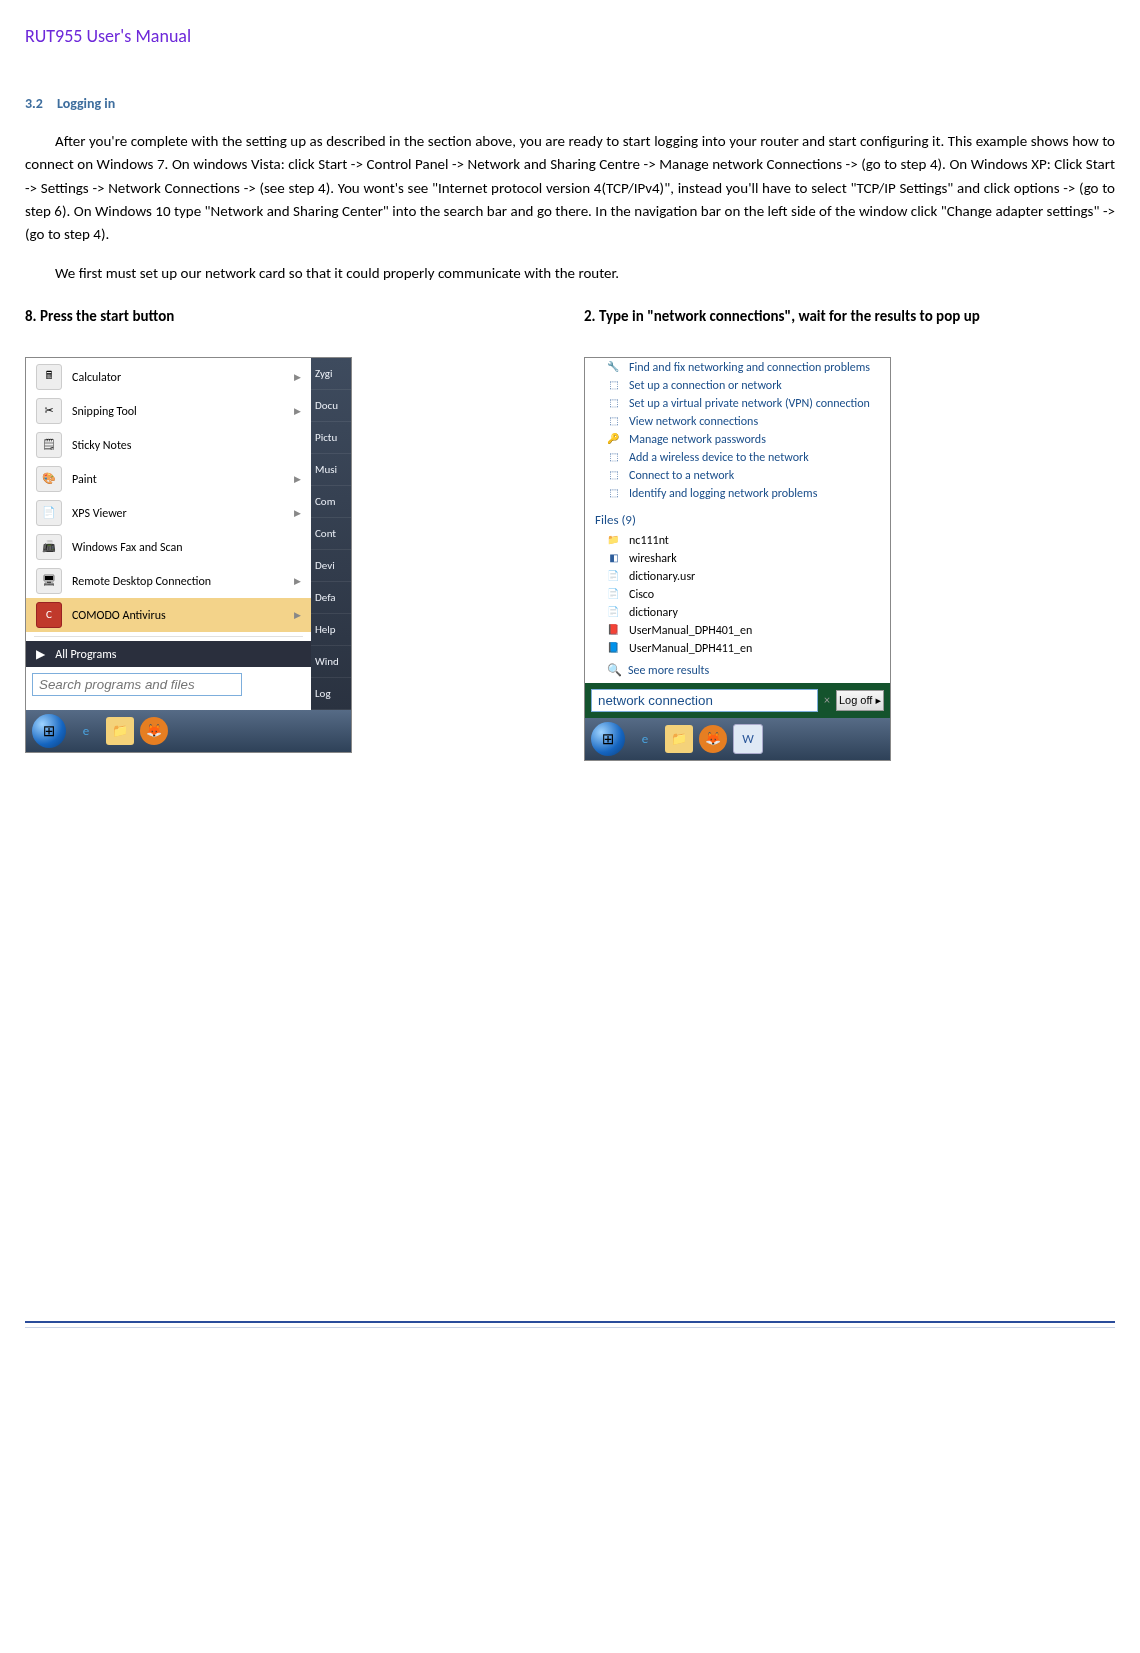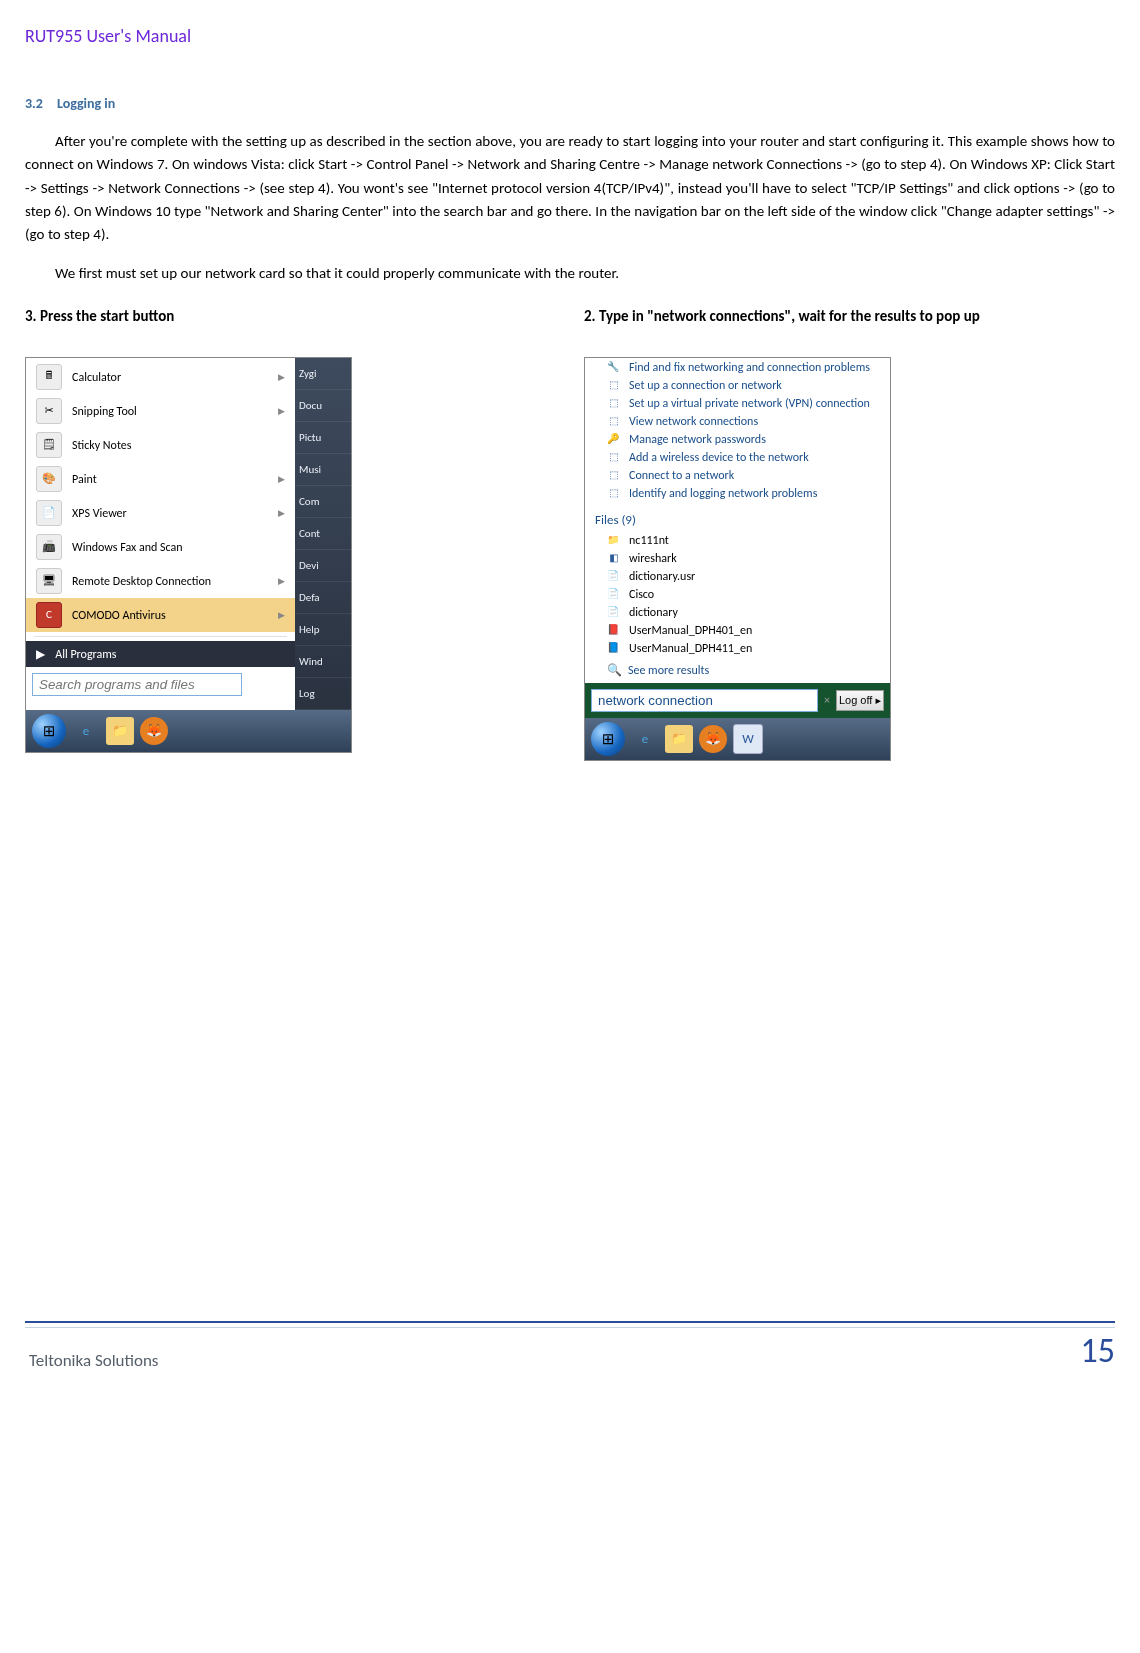--- a/index.html
+++ b/index.html
@@ -43,21 +43,21 @@
   .s1-body { display: flex; }
   .s1-left { flex: 1; background: #fff; padding: 2px 0 6px 0; }
   .s1-item { display: flex; align-items: center; padding: 4px 10px; gap: 10px; }
   .s1-item.sel { background: #f3d38a; }
   .s1-icon { width: 24px; height: 24px; display: inline-flex; align-items:center; justify-content:center; background:#eee; border:1px solid #ccc; border-radius:3px; font-size:11px;}
   .s1-arrow { margin-left: auto; color:#888; font-size:9px;}
   .s1-sep { height:1px; background:#e0e0e0; margin:4px 8px;}
   .s1-allprog { background:#2a2f3d; color:#fff; padding:6px 10px; display:flex; align-items:center; gap:10px;}
   .s1-search { margin:6px; }
   .s1-search input { width: 180px; font-style: italic; color:#888; border:1px solid #7daedc; padding:3px 22px 3px 6px; background:#fff;}
-  .s1-right { width: 56px; background: linear-gradient(#3e4b5e,#2a3240); display:flex; flex-direction:column;}
+  .s1-right { width: 40px; background: linear-gradient(#3e4b5e,#2a3240); display:flex; flex-direction:column;}
   .s1-r-item { color:#eaeef5; font-size:11px; padding:9px 4px; border-bottom:1px solid rgba(255,255,255,0.08); overflow:hidden; white-space:nowrap;}
   .taskbar { height: 42px; background: linear-gradient(#566b86,#2e4158); display:flex; align-items:center; gap:6px; padding:0 6px;}
   .tb-icon { width:28px; height:28px; border-radius:3px; display:flex; align-items:center; justify-content:center; color:#fff; font-size:13px;}
   .win-orb { width:34px; height:34px; border-radius:50%; background: radial-gradient(circle at 30% 30%, #9ed3ff, #1565c0 60%, #0b3d7a); display:flex; align-items:center; justify-content:center; }
   .win-flag { font-size:15px; }
   
   .screenshot2 {
     width: 305px;
     border: 1px solid #888;
     background: #fff;
@@ -88,21 +88,21 @@
   <span class="num">3.2</span><span>Logging in</span>
 </div>
 
 <div class="body-text">
   <p>After you're complete with the setting up as described in the section above, you are ready to start logging into your router and start configuring it. This example shows how to connect on Windows 7. On windows Vista: click Start -&gt; Control Panel -&gt; Network and Sharing Centre -&gt; Manage network Connections -&gt; (go to step 4). On Windows XP: Click Start -&gt; Settings -&gt; Network Connections -&gt; (see step 4). You wont's see "Internet protocol version 4(TCP/IPv4)", instead you'll have to select "TCP/IP Settings" and click options -&gt; (go to step 6). On Windows 10 type "Network and Sharing Center" into the search bar and go there. In the navigation bar on the left side of the window click "Change adapter settings" -&gt; (go to step 4).</p>
   <p>We first must set up our network card so that it could properly communicate with the router.</p>
 </div>
 
 <div class="steps-row">
   <div class="col">
-    <div class="step-title">3. Press the start button</div>
+    <div class="step-title">8. Press the start button</div>
 
     <div class="screenshot1">
       <div class="s1-body">
         <div class="s1-left">
           <div class="s1-item">
               <span class="s1-icon">🖩</span>
               <span>Calculator</span>
               <span class="s1-arrow">▶</span>
             </div>
           <div class="s1-item">
@@ -257,17 +257,13 @@
         <div class="tb-icon" style="background:#e67e22;border-radius:50%;">🦊</div>
         <div class="tb-icon" style="background:#dfe9f5;color:#2b579a;border:1px solid #aac;">W</div>
       </div>
     </div>
   </div>
 </div>
 
 <div class="footer">
   <div class="footer-line"></div>
   <div class="footer-line2"></div>
-  <div class="footer-row">
-    <div class="footer-left">Teltonika Solutions</div>
-    <div class="footer-right">15</div>
-  </div>
 </div>
 
 </body></html>

